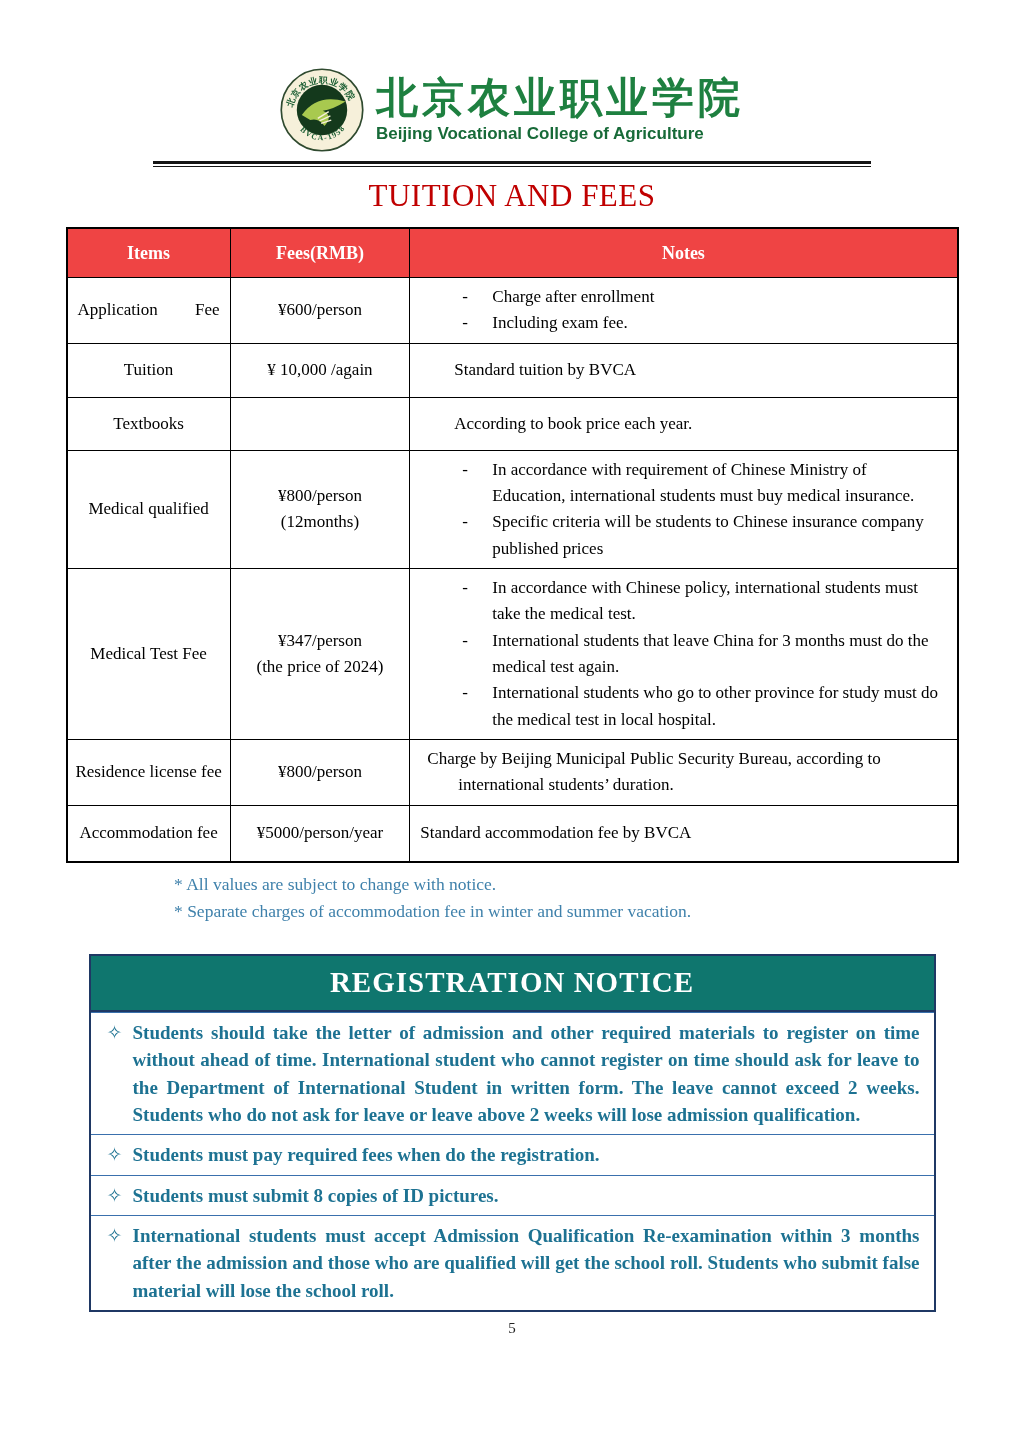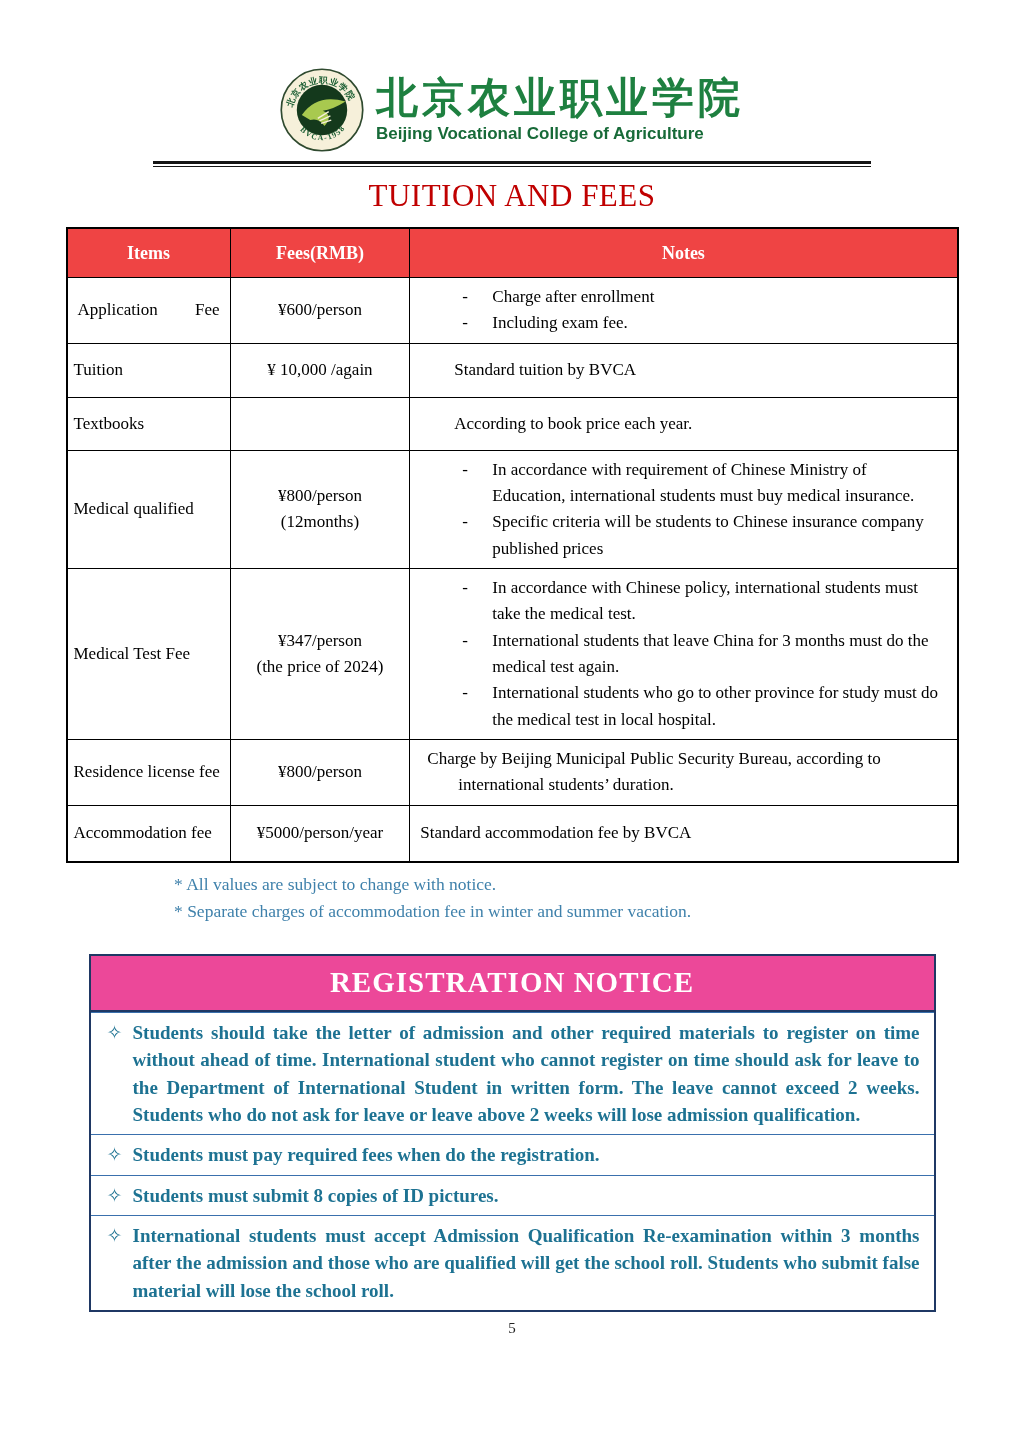--- a/index.html
+++ b/index.html
@@ -47,21 +47,21 @@
   table.fees td,table.fees th{
     border:1.5px solid #000;
     vertical-align:middle;
   }
   table.fees{border:2.5px solid #000;}
   th.col-h{
     background:#ef4444;color:#ffffff;
     font-size:18px;font-weight:bold;
     height:46px;text-align:center;
   }
-  td.item-cell{width:147px;text-align:left;padding:4px 6px;line-height:1.55;}
+  td.item-cell{width:147px;text-align:center;padding:4px 6px;line-height:1.55;}
   td.item-cell.justify-last{text-align:justify;text-align-last:justify;padding:0 10px;}
   td.fee-cell{width:172px;text-align:center;padding:4px 6px;line-height:1.55;}
   td.notes-cell{width:574px;padding:6px 10px;line-height:1.55;}
   .nb{display:flex;align-items:flex-start;padding-left:34px;}
   .nb .dash{width:30px;flex:0 0 30px;text-align:left;padding-left:8px;}
   .nb .nb-text{flex:1;padding-right:6px;}
   .notes-plain-indent{padding-left:34px;}
   .notes-hang{padding-left:38px;text-indent:-31px;}
   .r1{height:57px;} .r2{height:54px;} .r3{height:53px;}
   .r4{height:107px;} .r5{height:163px;} .r6{height:60px;} .r7{height:57px;}
@@ -71,21 +71,21 @@
     color:#3f81ab;font-size:17.5px;line-height:1.5;
   }
   .footnotes p{margin:0;text-indent:22px;}
   .footnotes p.justify{text-align:justify;}
   
   .reg-box{
     width:843px;margin:30px auto 0 auto;
     border:2px solid #1f3864;
   }
   .reg-head{
-    background:#ec4899;
+    background:#0f766e;
     border-bottom:2px solid #1f3864;
     height:54px;display:flex;align-items:center;justify-content:center;
     color:#ffffff;font-size:29px;font-weight:bold;letter-spacing:1px;
   }
   .reg-item{
     display:flex;align-items:flex-start;
     border-top:1.5px solid #3a70ad;
     padding:6px 10px 6px 6px;
     color:#1d7292;font-weight:bold;font-size:19px;line-height:1.44;
   }

